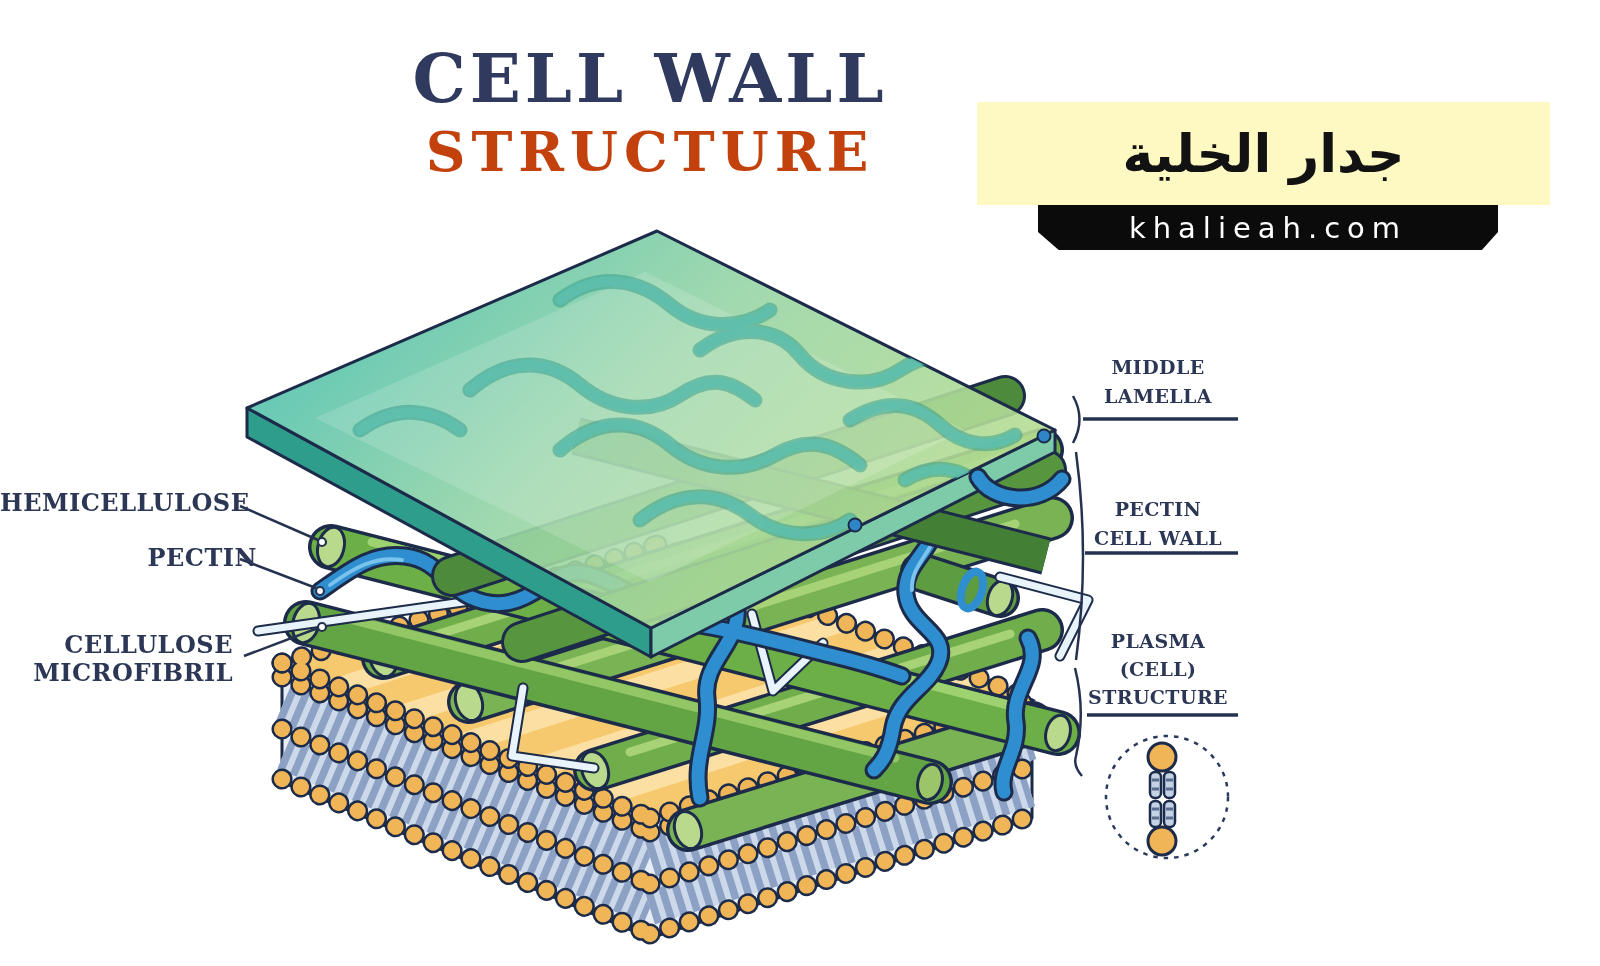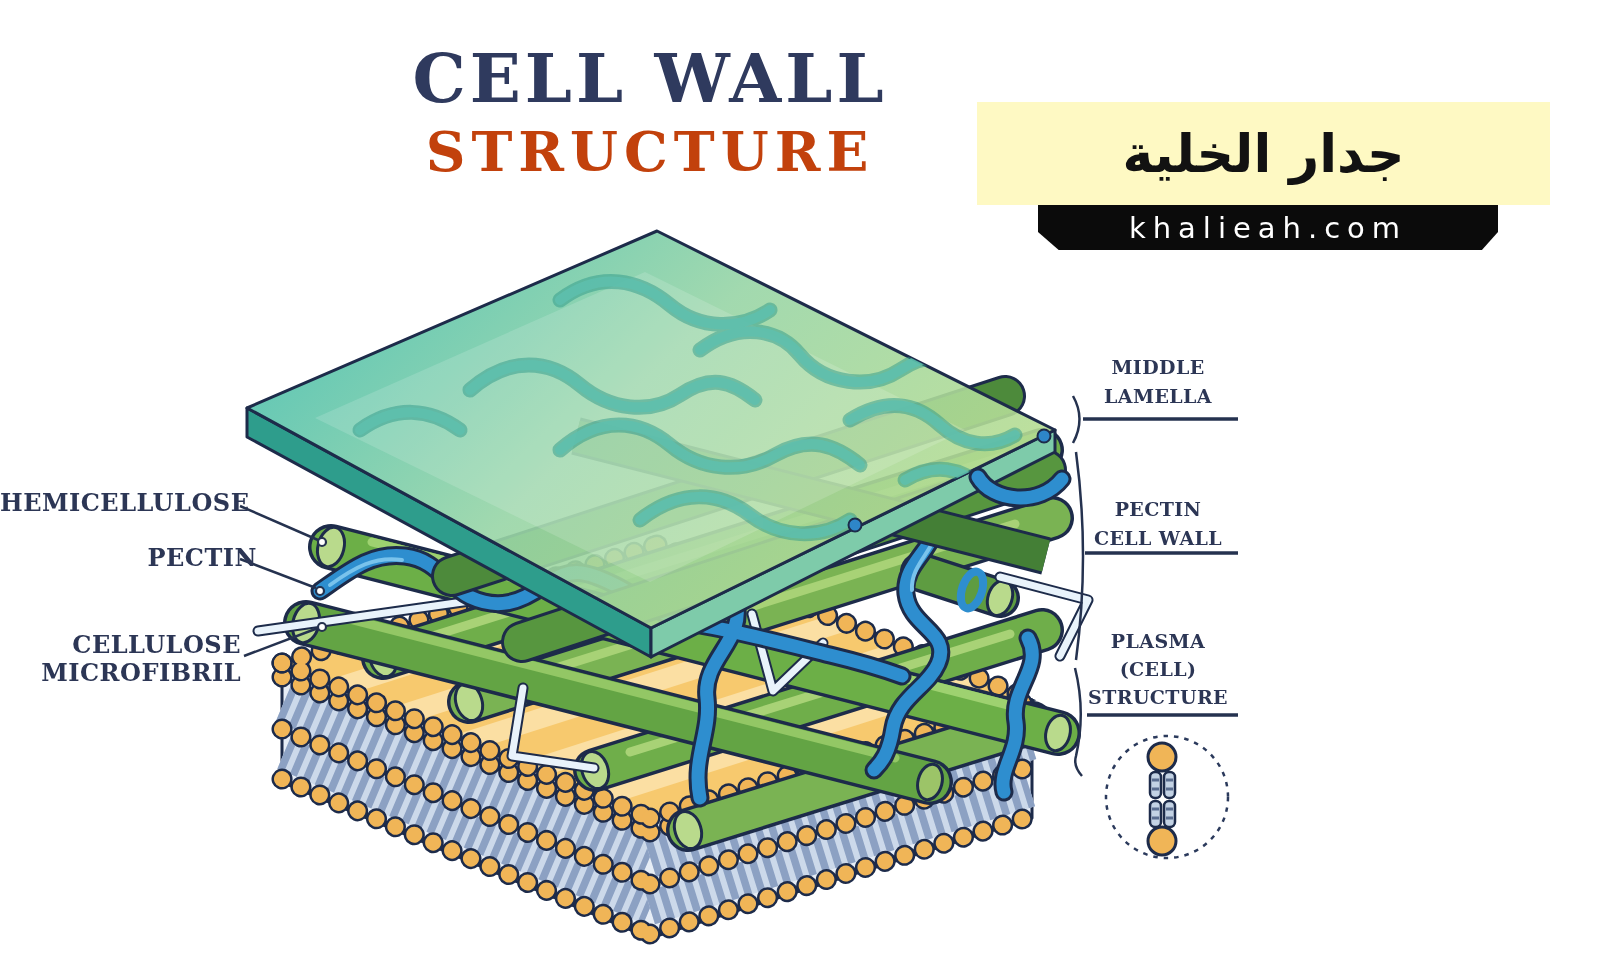--- a/index.html
+++ b/index.html
@@ -16,21 +16,21 @@
     display:flex;align-items:center;justify-content:center;}
   #banner-arabic{font-family:"DejaVu Sans","Liberation Sans",sans-serif;direction:rtl;
     font-size:52px;font-weight:bold;color:#121212;}
   #banner-black{left:1038px;top:205px;width:460px;height:45px;background:#0b0b0b;
     display:flex;align-items:center;justify-content:center;
     clip-path:polygon(0% 0%,100% 0%,100% 60%,96.5% 100%,4.5% 100%,0% 60%);}
   #banner-site{font-family:"DejaVu Sans","Liberation Sans",sans-serif;
     font-size:29px;color:#ffffff;letter-spacing:7px;}
   #lbl-hemicellulose{left:0;top:489px;width:233px;text-align:right;}
   #lbl-pectin{left:0;top:544px;width:233px;text-align:right;margin-left:24px;}
-  #lbl-cellulose{left:0;top:631px;width:233px;text-align:right;margin-left:8px;}
+  #lbl-cellulose{left:0;top:631px;width:233px;text-align:right;}
   #lbl-middle{left:1059px;top:353px;width:198px;}
   #lbl-primary{left:1059px;top:495px;width:198px;}
   #lbl-plasma{left:1059px;top:627px;width:198px;line-height:28px;}
 </style>
 </head>
 <body>
 
 <div id="stage">
 
 <svg id="art" viewBox="0 0 1600 966" aria-hidden="true">

